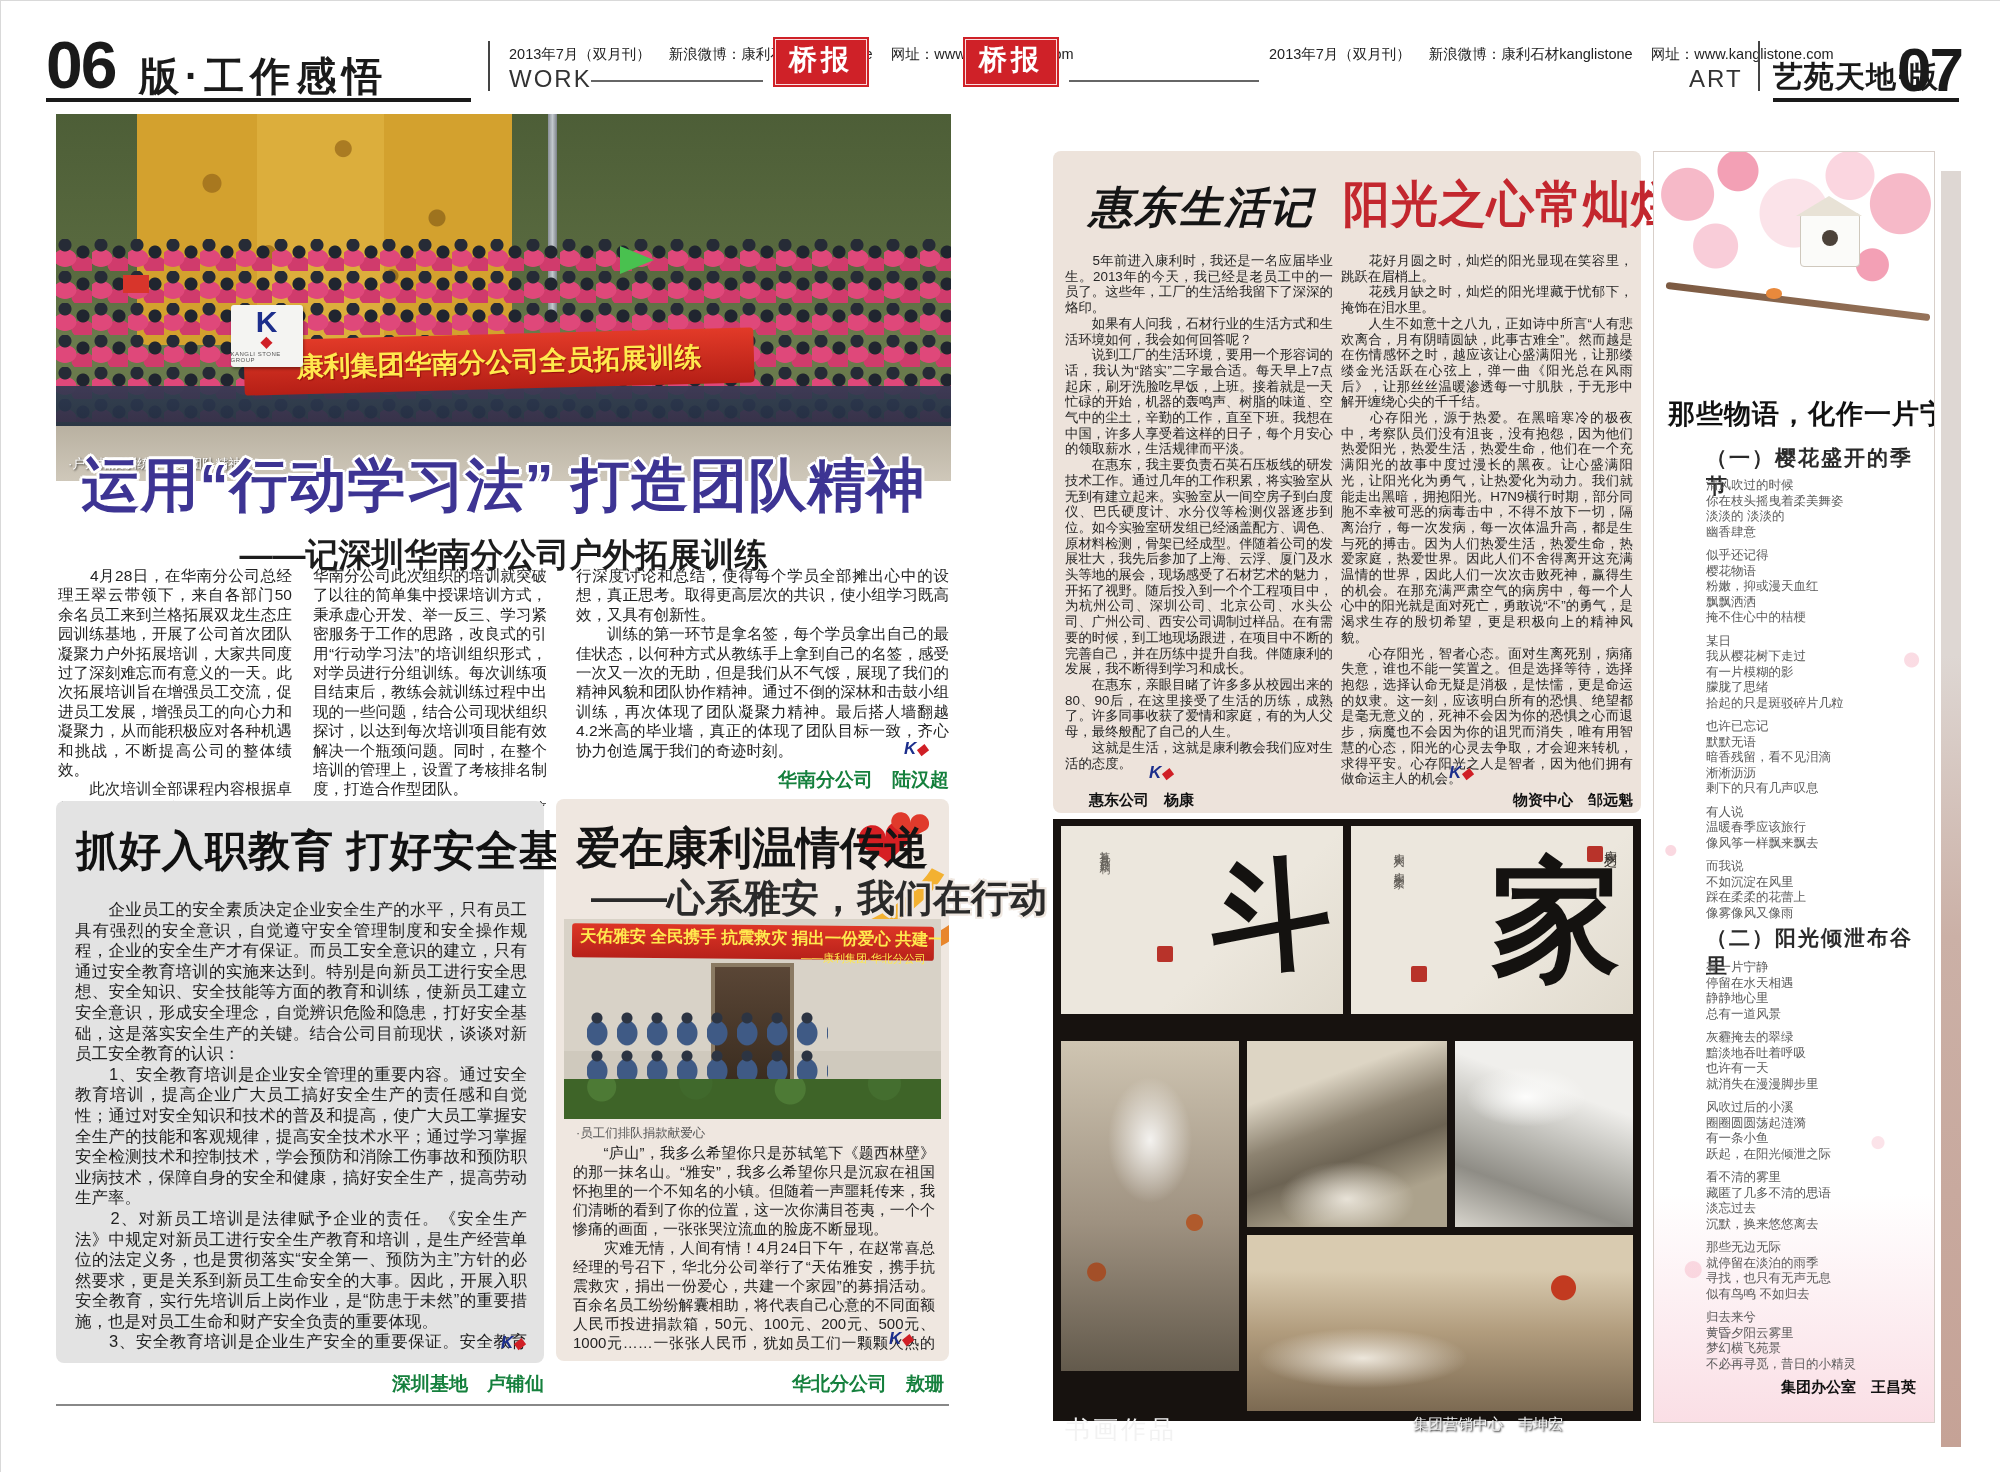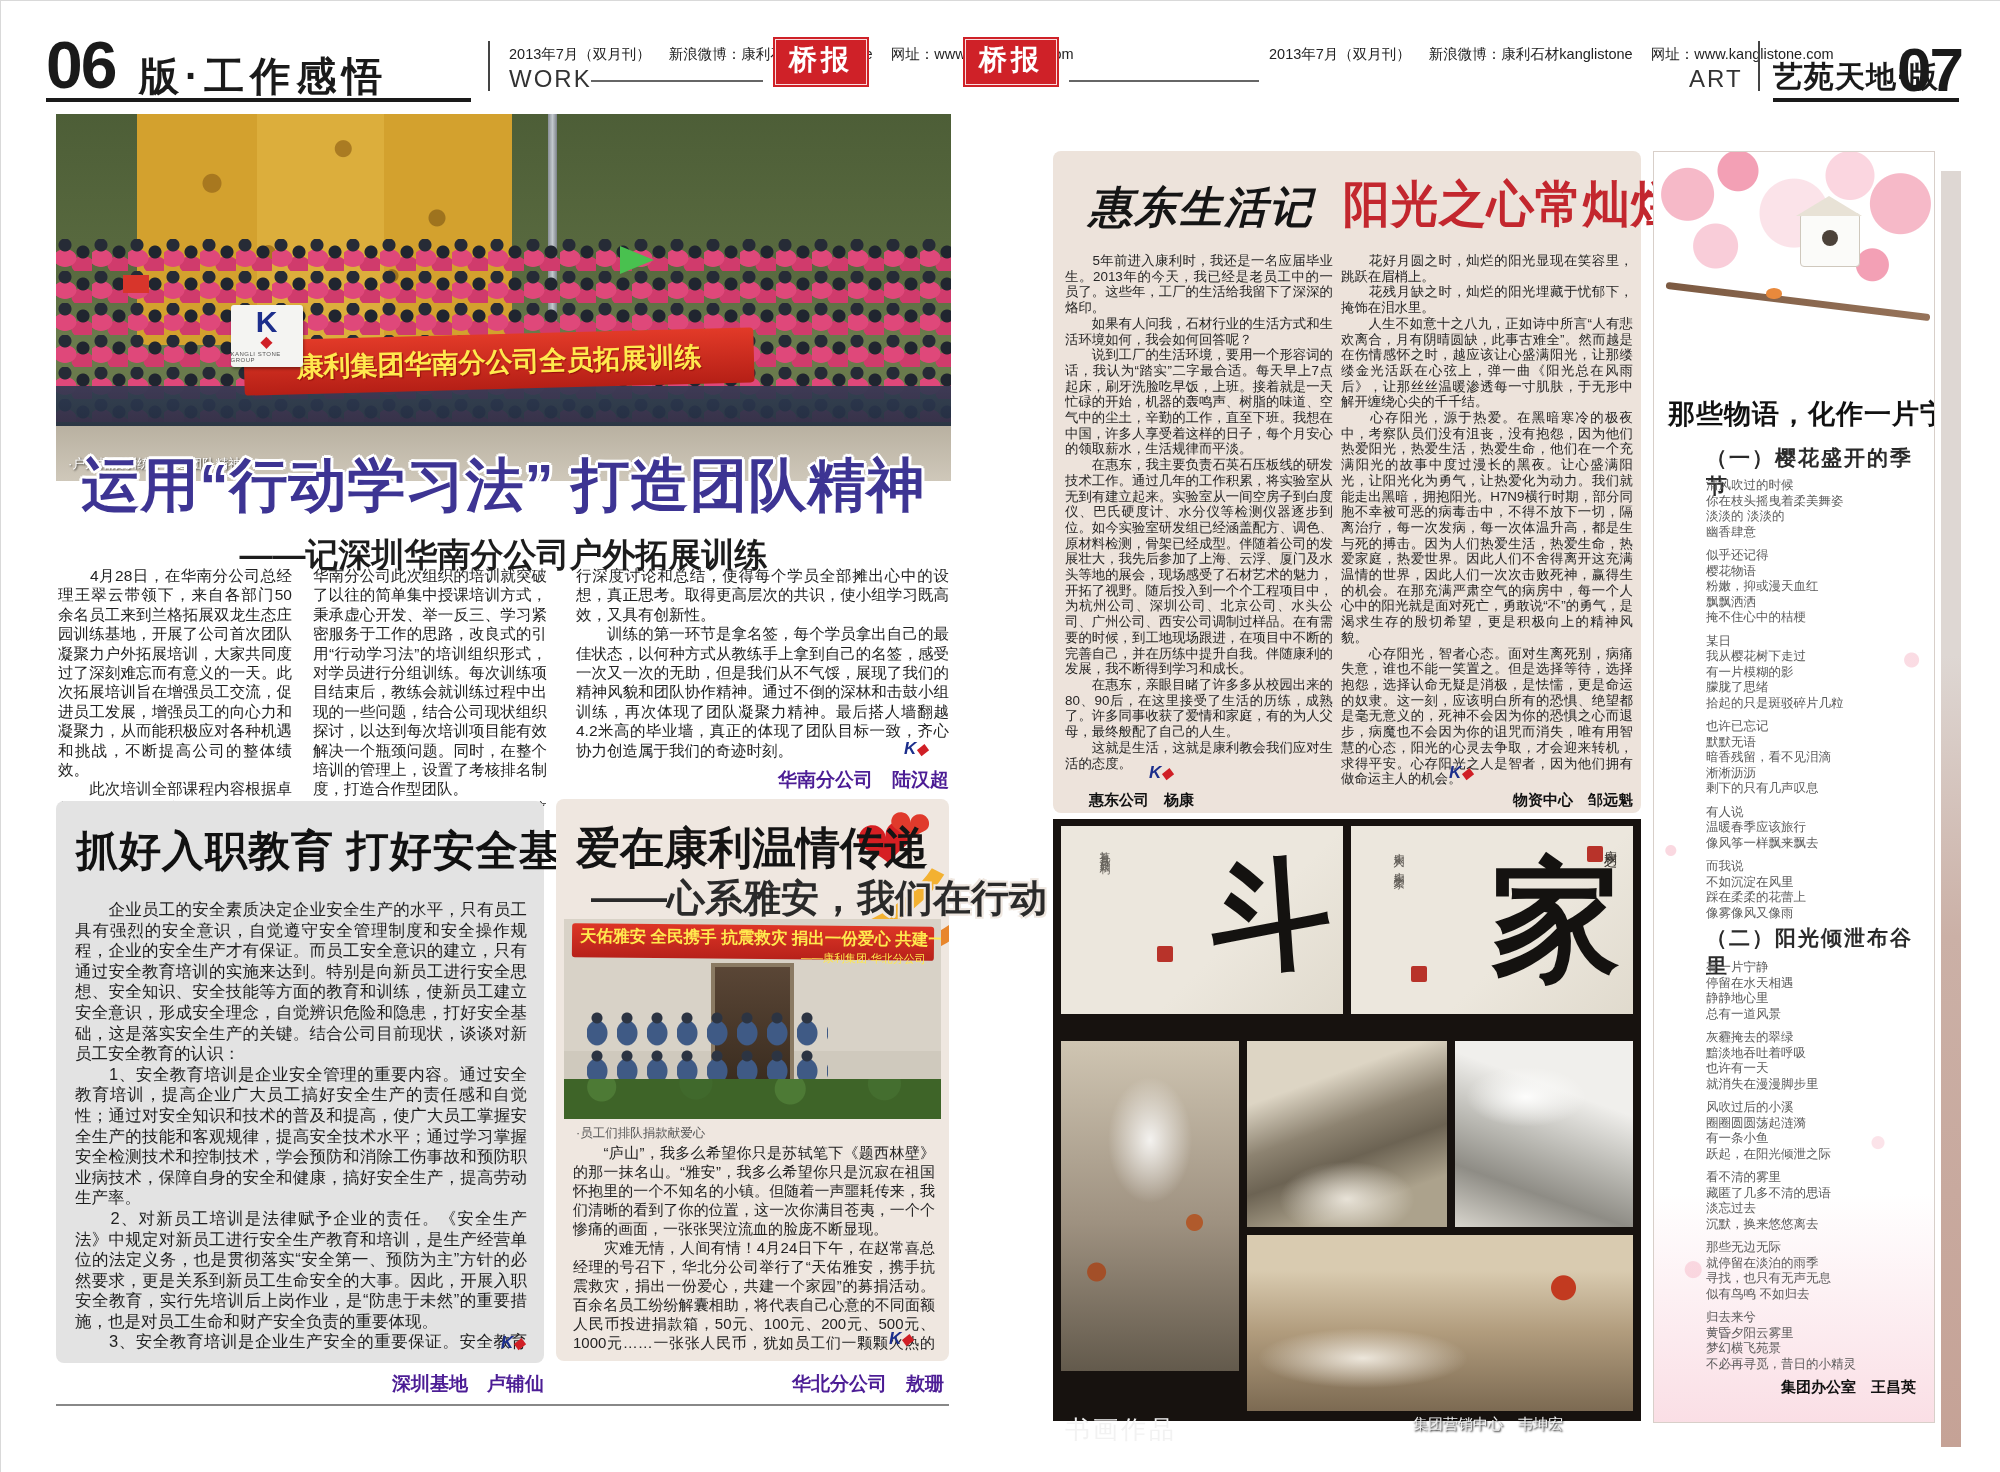--- a/index.html
+++ b/index.html
@@ -47,21 +47,21 @@
   .kflag .kd{color:#d01f26;font-size:16px;line-height:12px;}
   .kflag .ks{font-size:6px;color:#555;margin-top:3px;letter-spacing:.5px;}
   .flagG{position:absolute;left:63%;top:36%;width:0;height:0;border-top:14px solid transparent;border-bottom:14px solid transparent;border-left:34px solid #49c14f;}
   .flagR{position:absolute;left:7.5%;top:44%;width:26px;height:18px;background:#d8352b;}
   .photocap{position:absolute;left:12px;bottom:8px;color:#fff;font-size:13px;text-shadow:1px 1px 2px rgba(0,0,0,.8);}
   
   .headline{font-size:58px;font-weight:900;color:#3d3493;text-align:center;letter-spacing:1px;white-space:nowrap;
     text-shadow:-2px -2px 0 #fff,2px -2px 0 #fff,-2px 2px 0 #fff,2px 2px 0 #fff,0 -3px 0 #fff,0 3px 0 #fff,-3px 0 0 #fff,3px 0 0 #fff;}
   .subhead{font-size:33px;font-weight:900;color:#1c1c1c;text-align:center;white-space:nowrap;}
   .colbody{font-size:15.5px;line-height:19.4px;color:#222;}
-  .byline{font-weight:900;color:#4c1d95;font-family:Liberation Serif, serif;}
+  .byline{font-weight:900;color:#15803d;font-family:Liberation Serif, serif;}
   .endmark{font-weight:900;font-style:italic;}
   .endmark .kb{color:#1c2e8c;font-size:17px;}
   .endmark .kr{color:#d01f26;font-size:15px;}
   
   .graybox{background:#e3e3e3;border-radius:8px;}
   .graytitle{font-size:42px;font-weight:900;color:#111;letter-spacing:1px;white-space:nowrap;}
   .graybody{font-size:16.5px;line-height:20.6px;color:#1f1f1f;}
   
   .lovebox{background:#efe7e0;border-radius:8px;overflow:hidden;}
   .swirl{position:absolute;border:14px solid transparent;border-radius:50%;}

